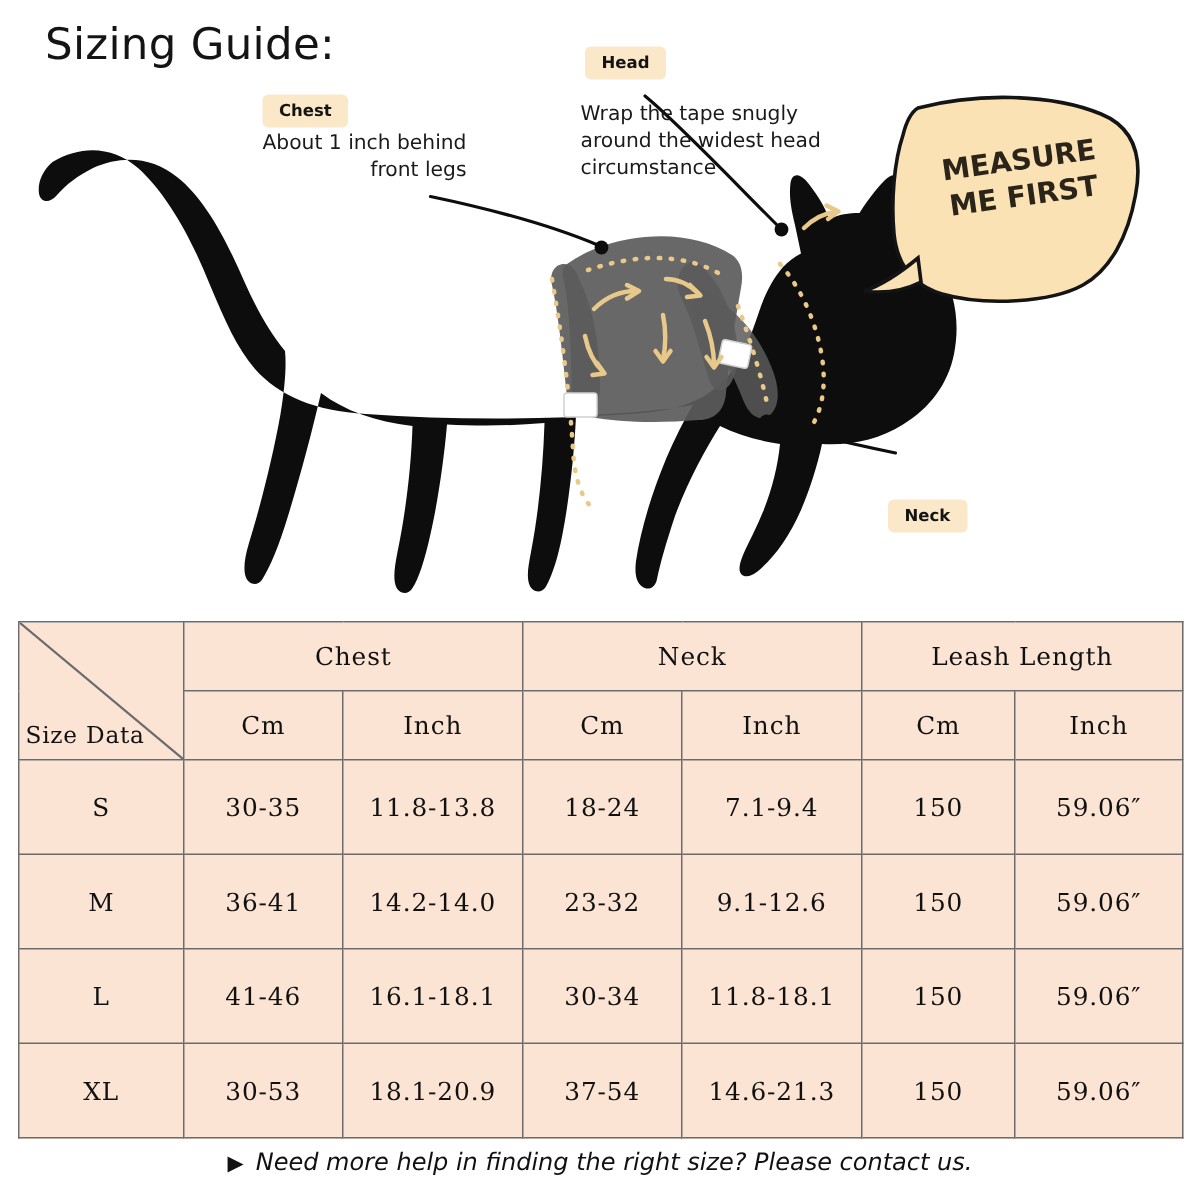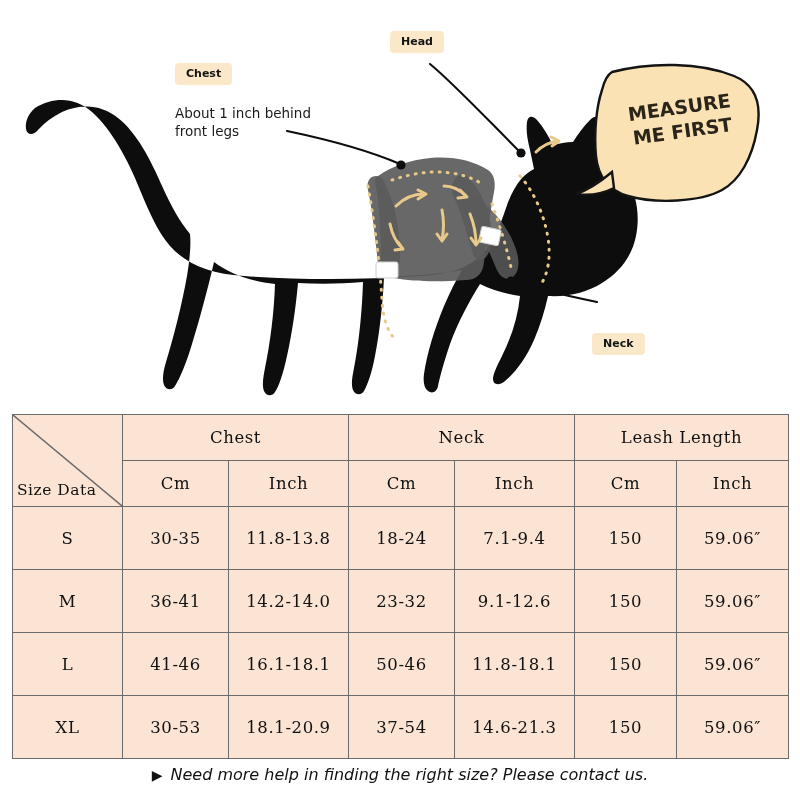--- a/index.html
+++ b/index.html
@@ -57,21 +57,21 @@
   .tag-neck  { left: 592px; top: 333px; }
 
   .desc {
     position: absolute;
     font-size: 13.5px;
     line-height: 1.32;
     color: #1a1a1a;
     font-family: "DejaVu Sans", sans-serif;
     white-space: pre-line;
   }
-  .desc-chest { left: 175px; top: 105px; }
+  .desc-chest { left: 175px; top: 87px; text-align: right; }
   .desc-head  { left: 387px; top: 68px; }
   .desc-neck  { left: 592px; top: 363px; }
 
   .bubble-text {
     position: absolute;
     left: 616px;
     top: 96px;
     width: 130px;
     text-align: center;
     font-size: 19px;
@@ -154,20 +154,21 @@
     display: inline-block;
     margin-right: 8px;
     font-size: 14px;
   }
 </style>
 </head>
 <body>
 
 <div id="page">
 
+  <div class="title">Sizing Guide:</div>
 
   <svg class="illustration" viewBox="0 0 800 410" xmlns="http://www.w3.org/2000/svg">
 
     <g>
       <path fill="#0d0d0d" d="
         M 35,108
         C 55,96 76,98 92,112
         C 112,130 128,160 140,190
         C 150,214 158,232 170,246
         C 186,264 210,274 244,276
@@ -321,20 +322,23 @@
       <path fill="#fae2b5" stroke="#141414" stroke-width="2.4" d="
         M 612,172 C 600,182 588,190 576,194 C 590,196 602,194 614,188 Z"></path>
     </g>
   </svg>
 
   <div class="tag tag-chest">Chest</div>
   <div class="desc desc-chest">About 1 inch behind
 front legs</div>
 
   <div class="tag tag-head">Head</div>
+  <div class="desc desc-head">Wrap the tape snugly
+around the widest head
+circumstance</div>
 
   <div class="tag tag-neck">Neck</div>
 
   <div class="bubble-text">MEASURE
 ME FIRST</div>
 
   <div class="table-wrap">
     <table>
       <colgroup>
         <col style="width:110px">
@@ -384,21 +388,21 @@
           <td>14.2-14.0</td>
           <td>23-32</td>
           <td>9.1-12.6</td>
           <td>150</td>
           <td>59.06″</td>
         </tr>
         <tr>
           <td>L</td>
           <td>41-46</td>
           <td>16.1-18.1</td>
-          <td>50-46</td>
+          <td>30-34</td>
           <td>11.8-18.1</td>
           <td>150</td>
           <td>59.06″</td>
         </tr>
         <tr>
           <td>XL</td>
           <td>30-53</td>
           <td>18.1-20.9</td>
           <td>37-54</td>
           <td>14.6-21.3</td>

